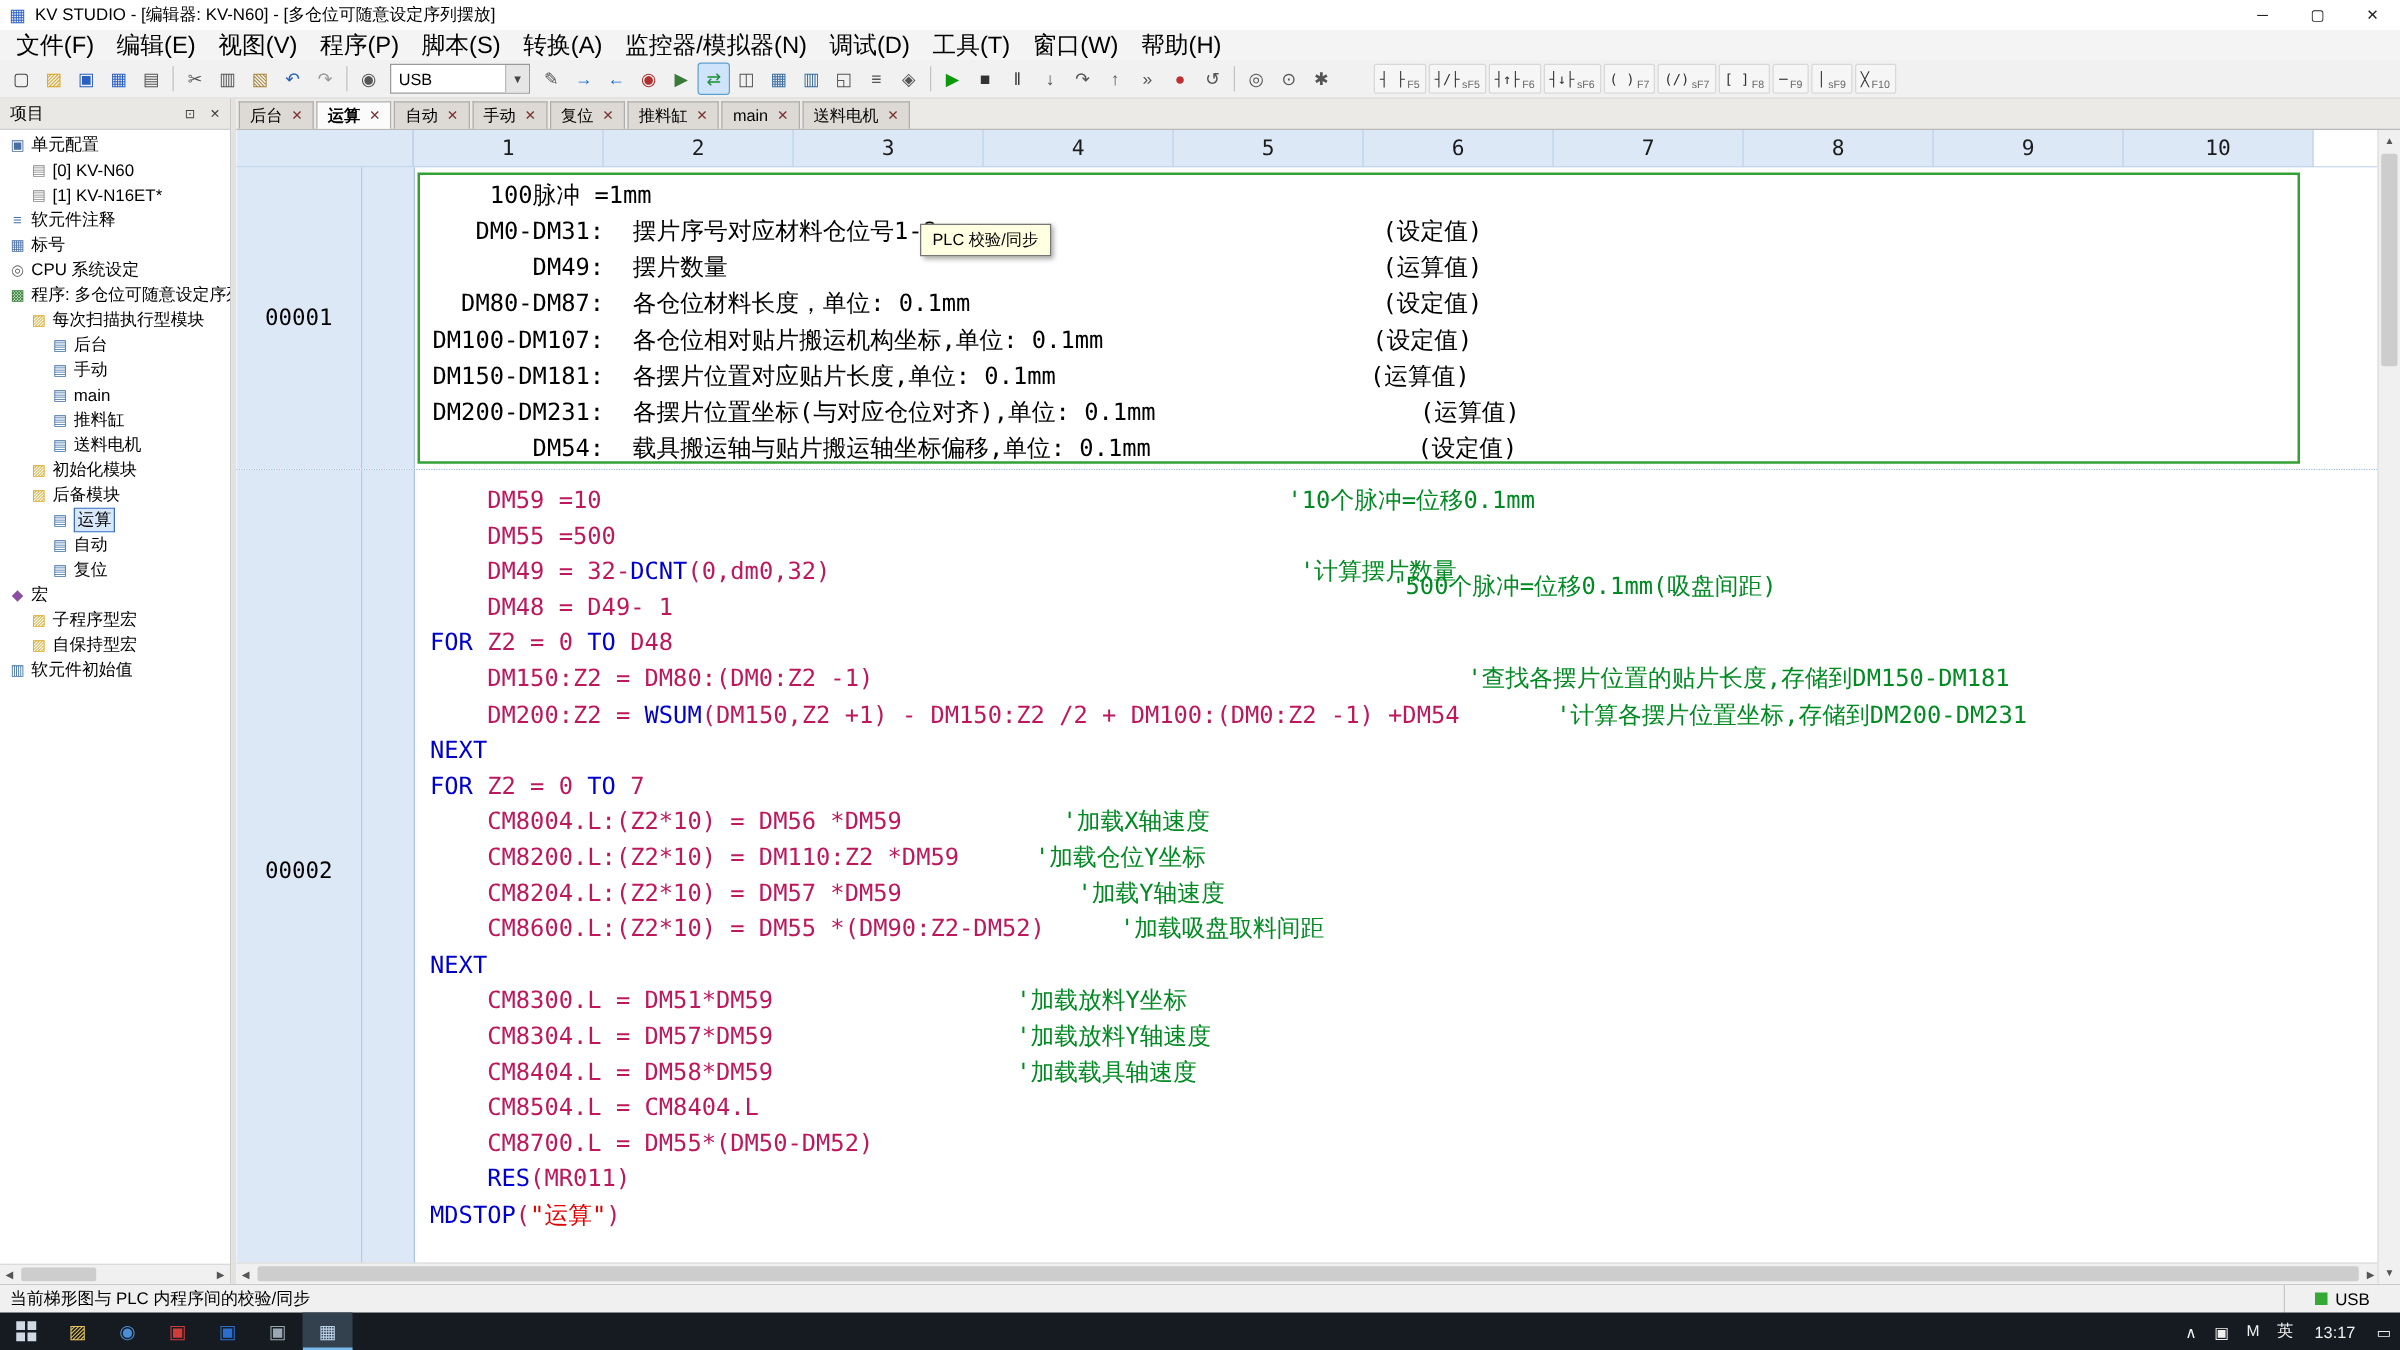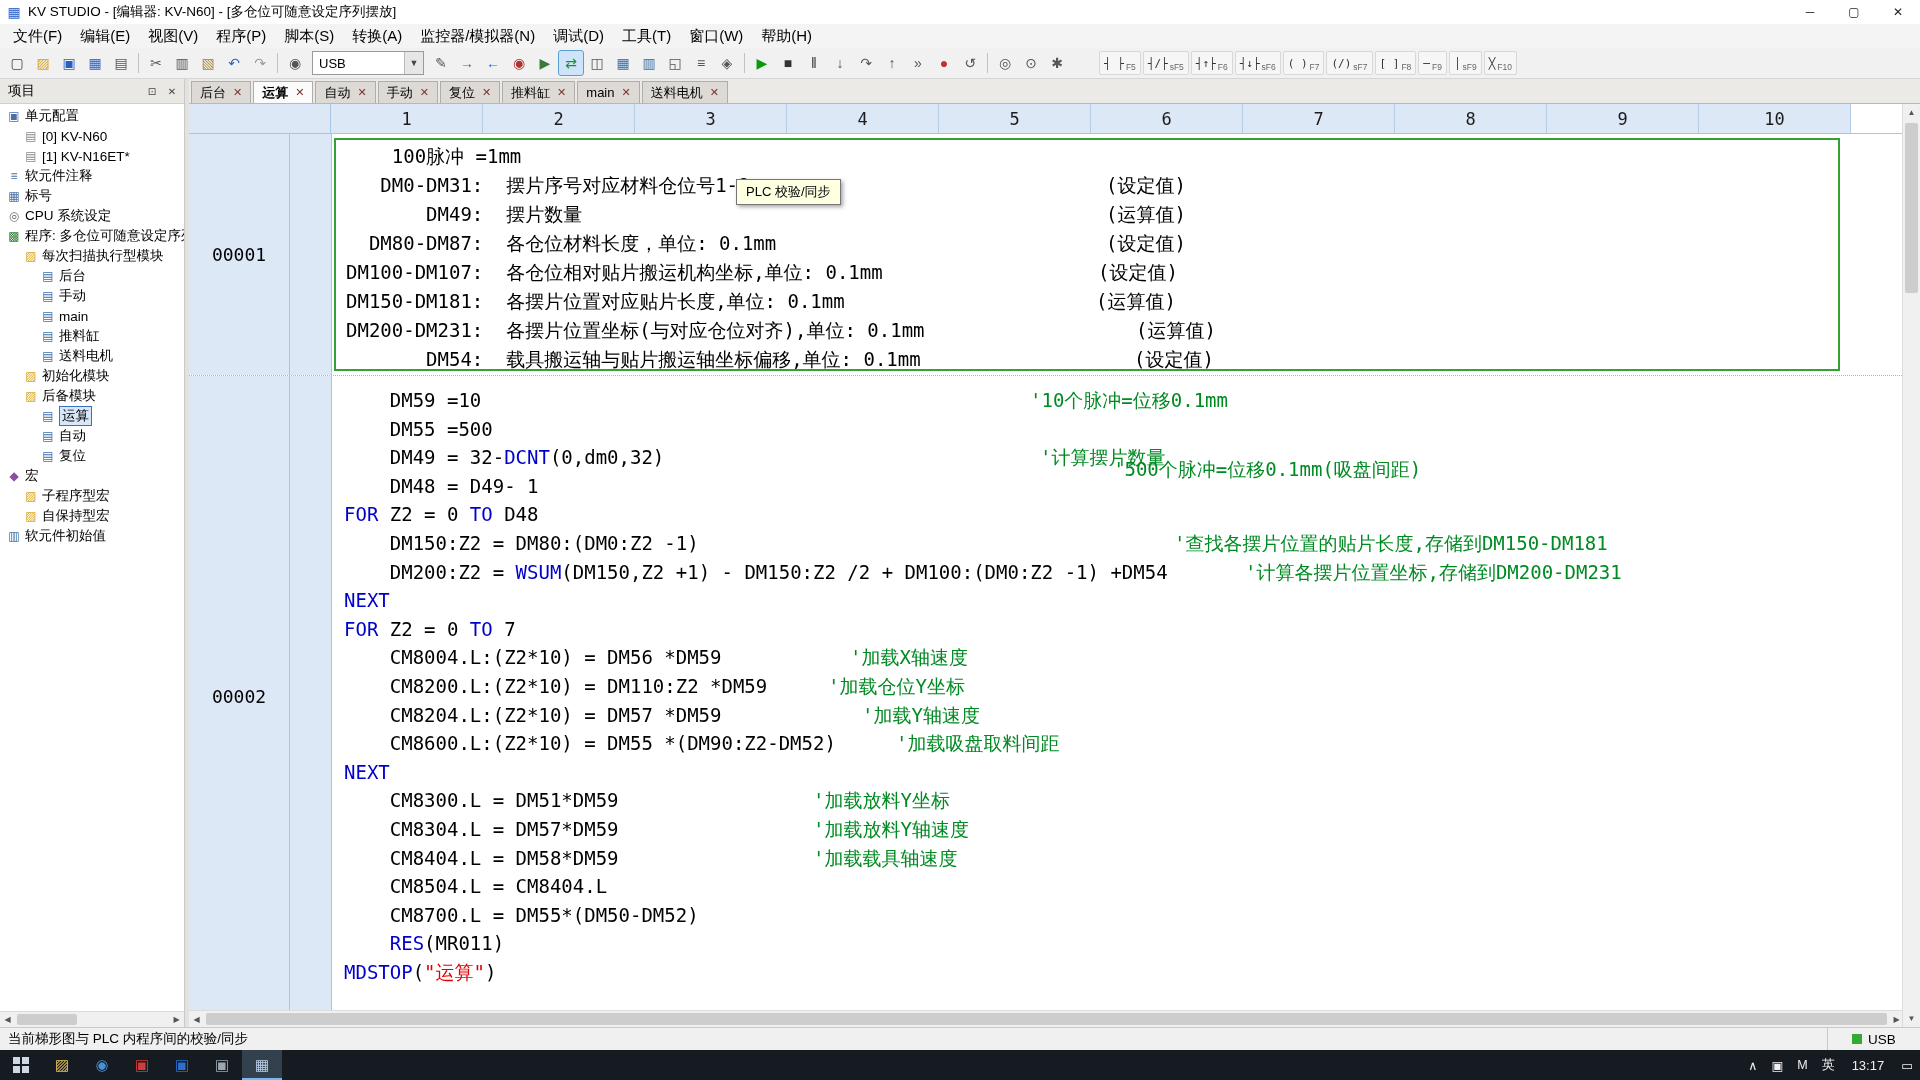--- a/index.html
+++ b/index.html
@@ -8,21 +8,21 @@
 
   
   .titlebar{height:24px;background:#ffffff;display:flex;align-items:center;padding-left:6px;flex:0 0 auto;}
   .app-icon{width:16px;height:16px;display:inline-flex;align-items:center;justify-content:center;color:#2a5fc4;font-size:14px;}
   .title-text{font-size:13.5px;margin-left:6px;white-space:nowrap;}
   .win-controls{margin-left:auto;display:flex;height:24px;}
   .win-btn{width:44px;height:24px;display:flex;align-items:center;justify-content:center;font-size:12px;color:#222;}
 
   
   .menubar{height:24px;background:#f4f4f4;display:flex;align-items:center;padding-left:4px;flex:0 0 auto;}
-  .menu-item{padding:0 9px;font-size:15px;height:100%;display:flex;align-items:center;}
+  .menu-item{padding:0 9px;font-size:19px;height:100%;display:flex;align-items:center;}
 
   
   .toolbar{height:30px;background:#f1f1f1;border-bottom:1px solid #d6d6d6;display:flex;align-items:center;padding:0 4px;flex:0 0 auto;white-space:nowrap;}
   .tb-icon{width:24px;height:24px;display:inline-flex;align-items:center;justify-content:center;font-size:14px;border-radius:2px;margin:0 1px;flex:0 0 auto;}
   .tb-icon.hover{background:#cfe4fa;outline:1px solid #5a9fd4;}
   .tb-sep{width:1px;height:20px;background:#c2c2c2;margin:0 4px;flex:0 0 auto;}
   .usb-combo{width:110px;height:22px;border:1px solid #9a9a9a;background:#fff;display:inline-flex;align-items:center;font-size:13px;margin:0 4px;flex:0 0 auto;}
   .usb-combo .usb-text{padding-left:6px;flex:1;}
   .usb-combo .usb-arrow{width:18px;height:100%;background:#e6e6e6;border-left:1px solid #bbb;display:flex;align-items:center;justify-content:center;font-size:9px;color:#444;}
   .ladder-group{display:inline-flex;margin-left:28px;align-items:center;}
@@ -66,21 +66,21 @@
   .rail{width:41px;flex:0 0 41px;background:#dce8f6;border-right:1px solid #a9c4e4;}
   .rcontent{width:1510px;flex:0 0 1510px;background:#fff;position:relative;overflow:hidden;}
   .row-fill{flex:1;background:#fff;}
 
   .comment-box{margin:4px 2px;height:233px;border:2px solid #33a133;padding:2px 0 0 10px;box-sizing:border-box;}
   .cb-line{position:relative;height:29px;line-height:29px;font-family:"DejaVu Sans Mono",monospace;font-size:19px;white-space:pre;color:#000;}
   .cb-value{position:absolute;top:0;}
 
   .script-block{padding:10px 0 0 12px;}
   .code-line{position:relative;height:28.6px;line-height:28.6px;font-family:"DejaVu Sans Mono",monospace;font-size:19px;white-space:pre;}
-  .seg-p{color:#000000;}
+  .seg-p{color:#be185d;}
   .seg-k{color:#0000cc;}
   .seg-s{color:#e00000;}
   .code-cmt{position:absolute;top:0;color:#008a22;}
 
   .vscroll{position:absolute;right:0;top:0;bottom:0;width:17px;background:#f0f0f0;border-left:1px solid #dcdcdc;display:flex;flex-direction:column;align-items:center;}
   .vscroll .sbar-arrow{width:17px;height:17px;}
   .v-thumb{width:13px;height:170px;background:#cdcdcd;border-radius:2px;margin-top:2px;}
   .hscroll-ed{position:absolute;left:0;bottom:0;height:16px;width:1715px;background:#f0f0f0;border-top:1px solid #dcdcdc;display:flex;align-items:center;}
   .h-thumb{height:12px;background:#cdcdcd;border-radius:2px;flex:1;margin:0 2px;}
 

